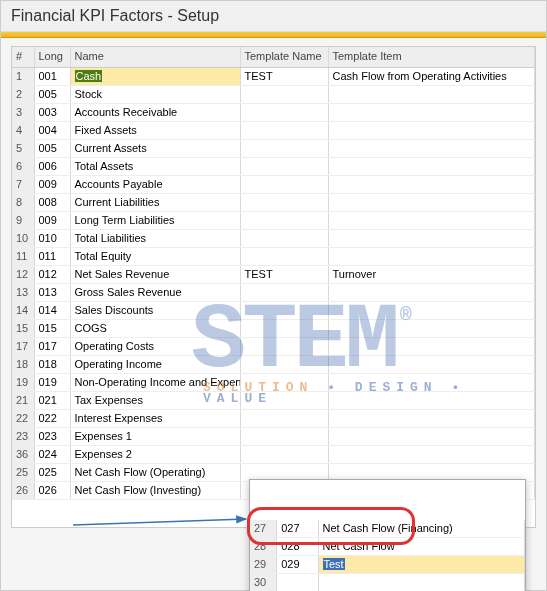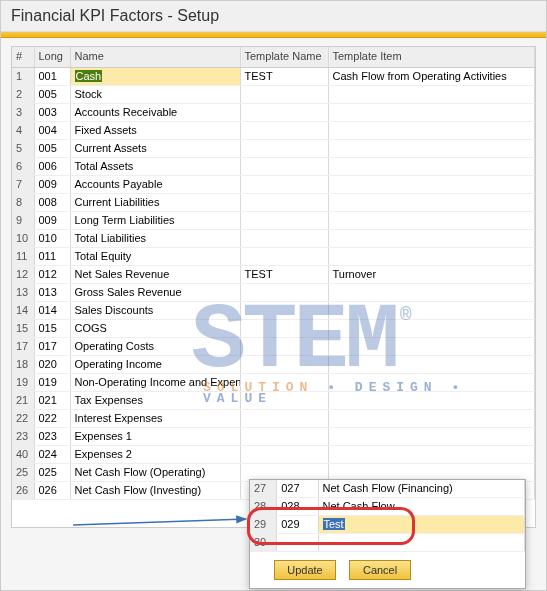--- a/index.html
+++ b/index.html
@@ -99,21 +99,21 @@
   .popup {
     position: absolute;
     left: 248px;
     top: 478px;
     width: 277px;
     background: #fff;
     border: 1px solid #aaa;
     box-shadow: 0 2px 8px rgba(0,0,0,.25);
     padding-bottom: 8px;
   }
-  .popup table.grid { width: 100%; }
+  .popup table.grid { width: 100%; margin-top: 40px; }
   .popup .col-num{ width:22px;}
   .popup .col-code{ width:34px;}
   .popup .col-name{ }
   .popup-sel {
     background: #fde9a8;
   }
   .popup-sel span.sel {
     background:#3a72b5; color:#fff; padding:0 1px;
   }
   .popup .btnrow {
@@ -295,21 +295,21 @@
           </tr>
           <tr>
             <td class="rownum">17</td>
             <td>017</td>
             <td>Operating Costs</td>
             <td></td>
             <td></td>
           </tr>
           <tr>
             <td class="rownum">18</td>
-            <td>020</td>
+            <td>018</td>
             <td>Operating Income</td>
             <td></td>
             <td></td>
           </tr>
           <tr>
             <td class="rownum">19</td>
             <td>019</td>
             <td>Non-Operating Income and Expenses</td>
             <td></td>
             <td></td>
@@ -329,21 +329,21 @@
             <td></td>
           </tr>
           <tr>
             <td class="rownum">23</td>
             <td>023</td>
             <td>Expenses 1</td>
             <td></td>
             <td></td>
           </tr>
           <tr>
-            <td class="rownum">40</td>
+            <td class="rownum">36</td>
             <td>024</td>
             <td>Expenses 2</td>
             <td></td>
             <td></td>
           </tr>
           <tr>
             <td class="rownum">25</td>
             <td>025</td>
             <td>Net Cash Flow (Operating)</td>
             <td></td>

